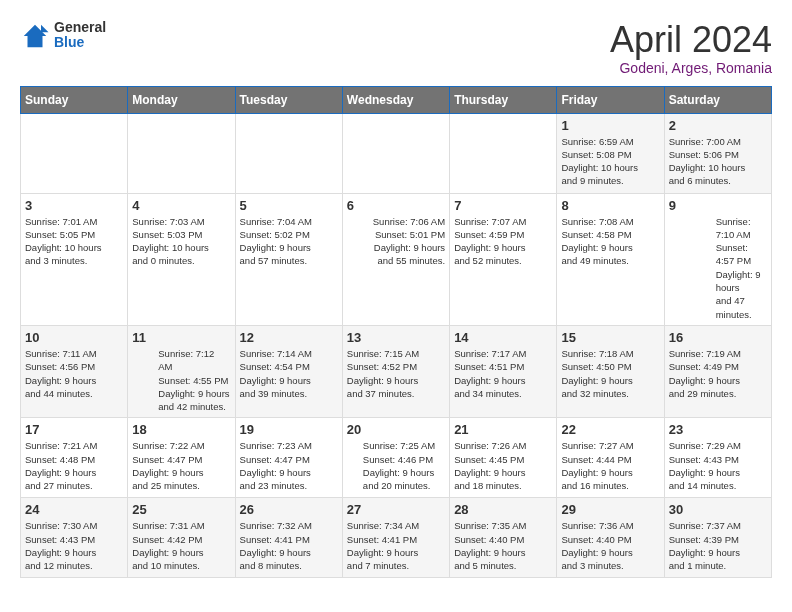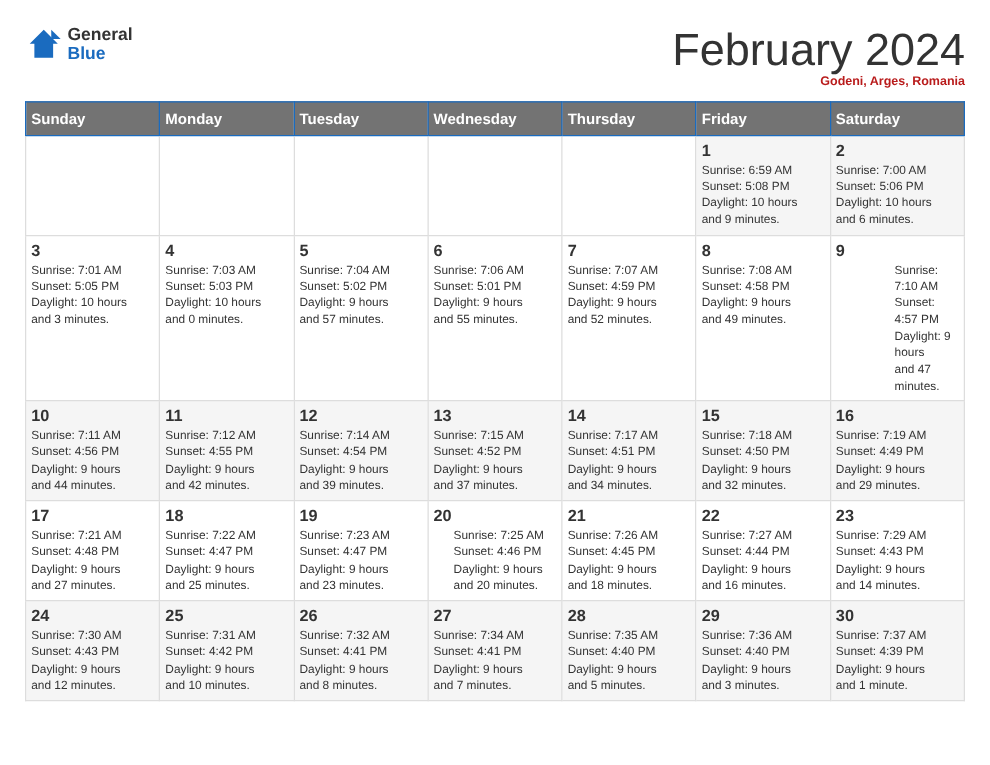--- a/index.html
+++ b/index.html
@@ -11,21 +11,21 @@
       padding: 20px;
     }
     .header {
       display: flex;
       justify-content: space-between;
       align-items: flex-start;
       margin-bottom: 10px;
     }
     .logo {
       display: flex;
-      align-items: center;
+      align-items: flex-end;
       gap: 4px;
     }
     .logo-text {
       display: flex;
       flex-direction: column;
       line-height: 1.1;
     }
     .logo-general {
       font-size: 14px;
       font-weight: bold;
@@ -43,23 +43,22 @@
     .title-block {
       text-align: right;
     }
     .month-title {
       font-size: 36px;
       font-weight: 300;
       color: #333;
       line-height: 1.1;
     }
     .subtitle {
-      font-size: 10px;
-      color: #b91c1c;
-      font-weight: bold;
+      font-size: 14px;
+      color: #701a75;
     }
     table {
       width: 100%;
       border-collapse: collapse;
       table-layout: fixed;
     }
     thead tr {
       background: #737373;
       color: white;
     }
@@ -108,21 +107,21 @@
     <svg class="logo-icon" viewBox="0 0 40 40">
       <polygon points="20,5 35,20 30,20 30,35 10,35 10,20 5,20" fill="#1a6bbf"></polygon>
       <polygon points="28,5 38,15 28,15" fill="#1a6bbf"></polygon>
     </svg>
     <div class="logo-text">
       <span class="logo-general">General</span>
       <span class="logo-blue">Blue</span>
     </div>
   </div>
   <div class="title-block">
-    <div class="month-title">February 2024</div>
+    <div class="month-title">April 2024</div>
     <div class="subtitle">Godeni, Arges, Romania</div>
   </div>
 </div>
 
 <table>
   <thead>
     <tr>
     <th>Sunday</th>
         <th>Monday</th>
         <th>Tuesday</th>
@@ -171,21 +170,21 @@
         </td>
         <td>
           <span class="day-num">5</span>
           <div class="day-info" style="white-space: pre-line;">Sunrise: 7:04 AM
 Sunset: 5:02 PM
 Daylight: 9 hours
 and 57 minutes.</div>
         </td>
         <td>
           <span class="day-num">6</span>
-          <div class="day-info" style="white-space: pre-line;">Sunrise: 7:06 AM
+          <div class="day-info" style="white-space: pre-line; text-align: right;">Sunrise: 7:06 AM
 Sunset: 5:01 PM
 Daylight: 9 hours
 and 55 minutes.</div>
         </td>
         <td>
           <span class="day-num">7</span>
           <div class="day-info" style="white-space: pre-line;">Sunrise: 7:07 AM
 Sunset: 4:59 PM
 Daylight: 9 hours
 and 52 minutes.</div>
@@ -208,21 +207,21 @@
       <tr>
         <td>
           <span class="day-num">10</span>
           <div class="day-info" style="white-space: pre-line;">Sunrise: 7:11 AM
 Sunset: 4:56 PM
 Daylight: 9 hours
 and 44 minutes.</div>
         </td>
         <td>
           <span class="day-num">11</span>
-          <div class="day-info" style="white-space: pre-line;">Sunrise: 7:12 AM
+          <div class="day-info" style="white-space: pre-line; margin-left: 26px;">Sunrise: 7:12 AM
 Sunset: 4:55 PM
 Daylight: 9 hours
 and 42 minutes.</div>
         </td>
         <td>
           <span class="day-num">12</span>
           <div class="day-info" style="white-space: pre-line;">Sunrise: 7:14 AM
 Sunset: 4:54 PM
 Daylight: 9 hours
 and 39 minutes.</div>

